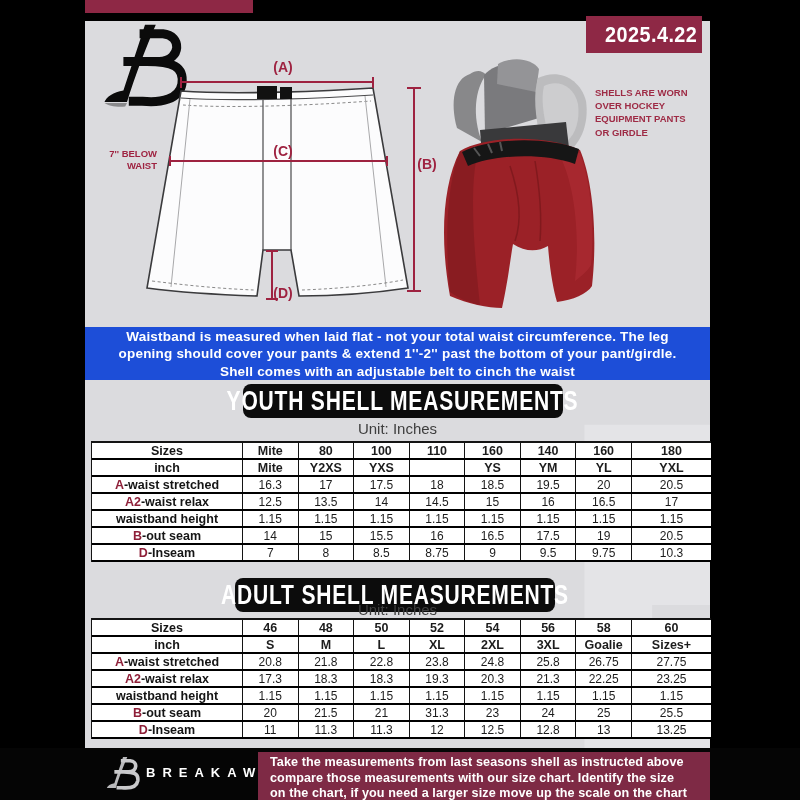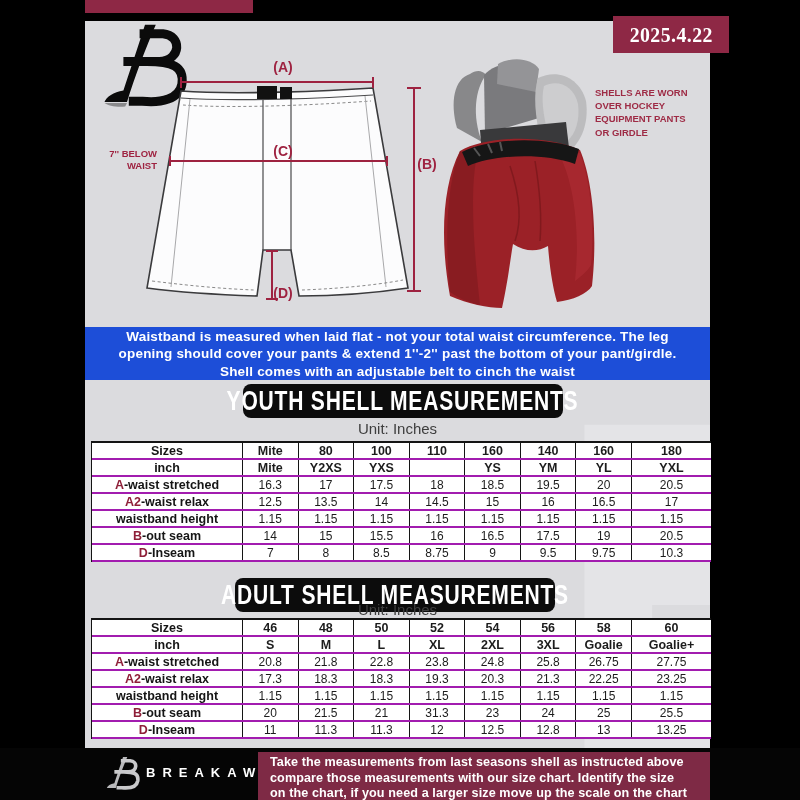--- a/index.html
+++ b/index.html
@@ -9,22 +9,22 @@
 
   
   .top-strip{left:85px;top:0;width:168px;height:13px;background:#8E2845;}
   .page{left:85px;top:21px;width:625px;height:727px;background:#DBDBDE;overflow:hidden;}
   .watermark{left:468px;top:330px;font-size:470px;line-height:1;font-weight:bold;
              color:#E4E4E7;user-select:none;}
   .title-bar{left:187px;top:16px;width:402px;height:37px;background:#fff;
              border:2px solid #161616;box-sizing:border-box;display:flex;align-items:center;}
   .title-bar span{padding-left:20px;font-size:23px;color:#1b1b1b;letter-spacing:.5px;
                   transform:scaleX(.96);transform-origin:left center;white-space:nowrap;}
-  .date-badge{left:613px;top:16px;width:116px;height:37px;background:#8E2845;
-              display:flex;align-items:center;justify-content:center;font-family:Liberation Serif, serif;}
+  .date-badge{left:586px;top:16px;width:116px;height:37px;background:#8E2845;
+              display:flex;align-items:center;justify-content:flex-end;}
   .date-badge span{color:#fff;font-weight:bold;font-size:22px;letter-spacing:.5px;
                    transform:scaleX(.9);white-space:nowrap;}
 
   
   .dlabel{width:44px;text-align:center;font-weight:bold;font-size:14px;color:#9E2240;}
   .waist-note{left:93px;top:148px;width:64px;text-align:right;font-weight:bold;
               font-size:9.5px;line-height:12px;color:#9E2240;}
   .caption{left:595px;top:86px;width:118px;font-weight:bold;font-size:9.5px;
            line-height:13.2px;color:#9E2B45;}
 
@@ -36,21 +36,21 @@
   
   .sec-banner{width:320px;height:34px;background:#0C0C0C;border-radius:8px;
               display:flex;align-items:center;justify-content:center;}
   .sec-banner span{color:#fff;font-weight:bold;font-size:27px;letter-spacing:1px;
                    transform:scaleX(.78);white-space:nowrap;}
   .unit{left:85px;width:625px;text-align:center;font-size:15px;color:#3E3E3E;}
 
   
   .size-table{width:619px;background:#fff;border-top:2px solid #141414;
               border-left:1.5px solid #141414;}
-  .t-row{display:flex;height:17px;box-sizing:border-box;border-bottom:2px solid #a21caf;
+  .t-row{display:flex;height:17px;box-sizing:border-box;border-bottom:2px solid #000000;
          align-items:center;}
   .t-label{width:150px;flex:none;align-self:stretch;display:flex;align-items:center;
            justify-content:center;border-right:1.5px solid #141414;font-size:12.5px;
            font-weight:bold;color:#151515;}
   .t-label .pfx{color:#8E1F38;}
   .t-cell{flex:1;align-self:stretch;display:flex;align-items:center;justify-content:center;
           border-right:1.5px solid #141414;font-size:12px;color:#1c1c1c;}
   .t-cell:last-child{flex:1.45;border-right:none;}
   .t-row.hdr .t-cell{font-weight:bold;font-size:12.5px;}
 
@@ -237,21 +237,21 @@
       </div>
       <div class="t-row hdr">
         <div class="t-label">inch</div>
         <div class="t-cell">S</div>
         <div class="t-cell">M</div>
         <div class="t-cell">L</div>
         <div class="t-cell">XL</div>
         <div class="t-cell">2XL</div>
         <div class="t-cell">3XL</div>
         <div class="t-cell">Goalie</div>
-        <div class="t-cell">Goalie+</div>
+        <div class="t-cell">Sizes+</div>
       </div>
       <div class="t-row">
         <div class="t-label"><span class="pfx">A</span>-waist stretched</div>
         <div class="t-cell">20.8</div>
         <div class="t-cell">21.8</div>
         <div class="t-cell">22.8</div>
         <div class="t-cell">23.8</div>
         <div class="t-cell">24.8</div>
         <div class="t-cell">25.8</div>
         <div class="t-cell">26.75</div>

